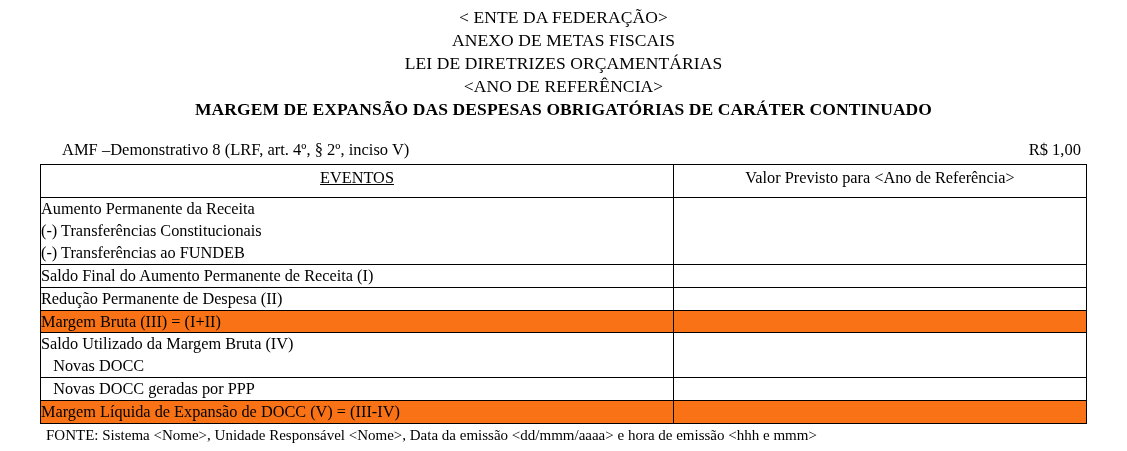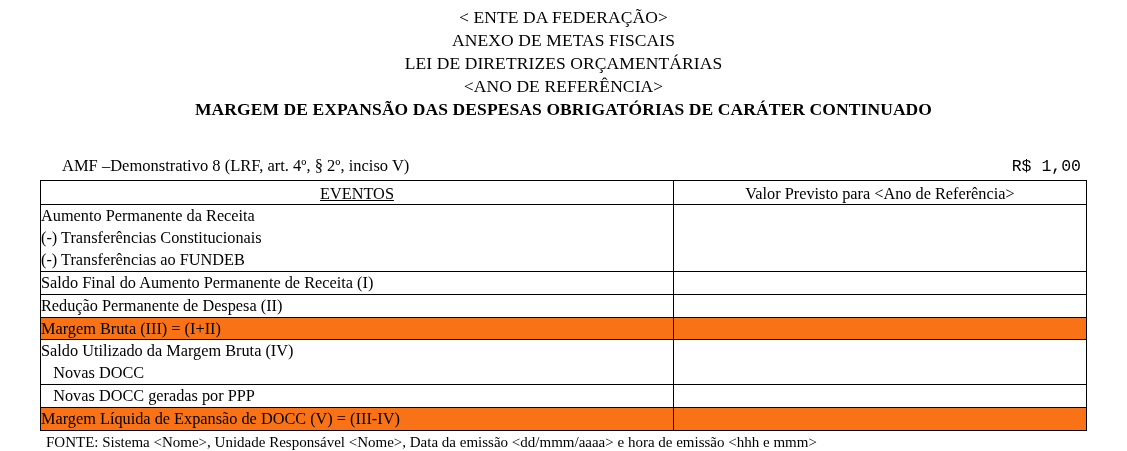--- a/index.html
+++ b/index.html
@@ -36,43 +36,41 @@
   .subtitle-row {
     display: flex;
     justify-content: space-between;
     align-items: flex-end;
     margin-top: 19px;
     padding: 0 6px 0 22px;
     font-size: 16.5px;
   }
   .subtitle-left {
     white-space: nowrap;
-    margin-top: 16px;
   }
   .subtitle-right {
     white-space: nowrap;
-    font-family: Liberation Mono, monospace;
   }
   table.fiscal {
     width: 1046px;
     margin-top: 4px;
     border-collapse: collapse;
     table-layout: fixed;
     font-size: 16.3px;
   }
   table.fiscal th,
   table.fiscal td {
     border: 1px solid #000000;
     padding: 0;
     vertical-align: top;
   }
   table.fiscal thead th {
     text-align: center;
     font-weight: normal;
-    padding: 3px 0 0 0;
+    padding: 3px 0 9px 0;
     border-bottom: 1px solid #000000;
   }
   .th-events {
     font-weight: bold;
     text-decoration: underline;
   }
   .col-left {
     width: 633px;
   }
   .col-right {

